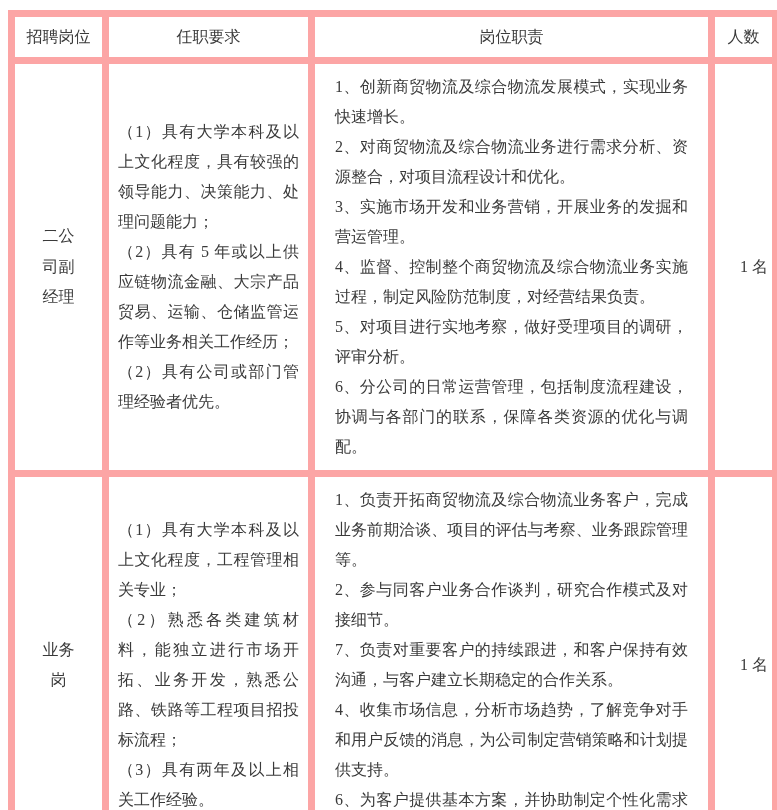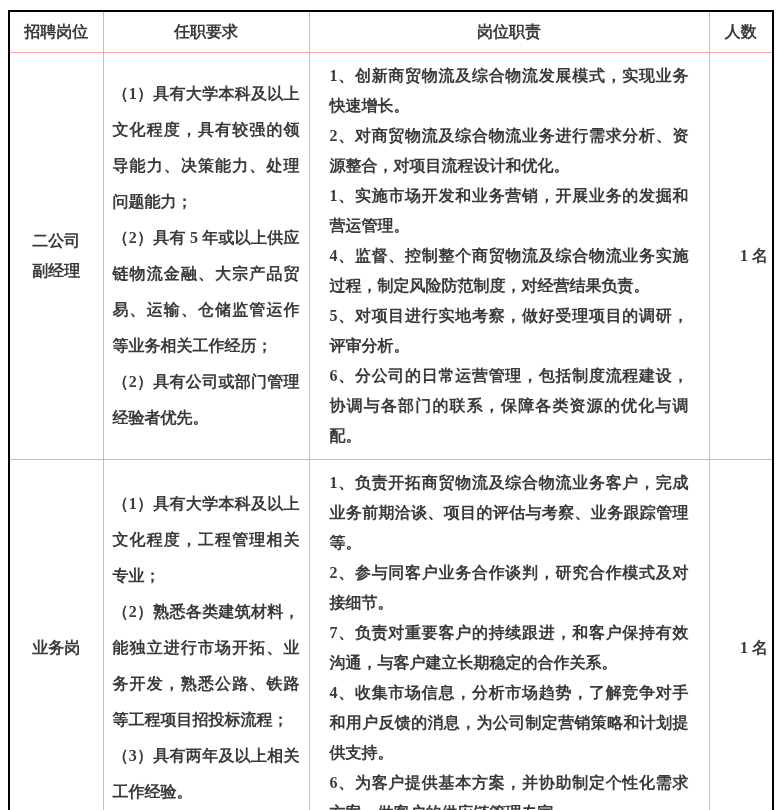--- a/index.html
+++ b/index.html
@@ -17,39 +17,39 @@
   .doc-table {
     border-collapse: collapse;
     table-layout: fixed;
     width: 764px;
     margin: 10px 0 0 8px;
     border: 2px solid #000000;
     font-size: 16px;
   }
   .doc-table th,
   .doc-table td {
-    border: 1px solid #fca5a5;
+    border: 7px solid #fca5a5;
     vertical-align: middle;
-    font-weight: bold;
+    font-weight: normal;
   }
   .doc-table thead th {
     height: 36px;
     text-align: center;
     padding: 2px 4px;
     line-height: 1.4;
   }
   td.cell-position {
     text-align: center;
     padding: 4px 20px;
     line-height: 1.9;
   }
   td.cell-requirements {
     padding: 8px 9px;
     text-align: justify;
-    line-height: 36px;
+    line-height: 30px;
   }
   td.cell-responsibilities {
     padding: 8px 20px;
     text-align: justify;
     line-height: 30px;
   }
   td.cell-headcount {
     text-align: right;
     padding: 4px 4px;
     line-height: 1.9;
@@ -83,21 +83,21 @@
     <tr class="row-1">
       <td class="cell-position">二公司副经理</td>
       <td class="cell-requirements">
         <p>（1）具有大学本科及以上文化程度，具有较强的领导能力、决策能力、处理问题能力；</p>
         <p>（2）具有 5 年或以上供应链物流金融、大宗产品贸易、运输、仓储监管运作等业务相关工作经历；</p>
         <p>（2）具有公司或部门管理经验者优先。</p>
       </td>
       <td class="cell-responsibilities">
         <p>1、创新商贸物流及综合物流发展模式，实现业务快速增长。</p>
         <p>2、对商贸物流及综合物流业务进行需求分析、资源整合，对项目流程设计和优化。</p>
-        <p>1、实施市场开发和业务营销，开展业务的发掘和营运管理。</p>
+        <p>3、实施市场开发和业务营销，开展业务的发掘和营运管理。</p>
         <p>4、监督、控制整个商贸物流及综合物流业务实施过程，制定风险防范制度，对经营结果负责。</p>
         <p>5、对项目进行实地考察，做好受理项目的调研，评审分析。</p>
         <p>6、分公司的日常运营管理，包括制度流程建设，协调与各部门的联系，保障各类资源的优化与调配。</p>
       </td>
       <td class="cell-headcount">1 名</td>
     </tr>
     <tr class="row-2">
       <td class="cell-position">业务岗</td>
       <td class="cell-requirements">
         <p>（1）具有大学本科及以上文化程度，工程管理相关专业；</p>

